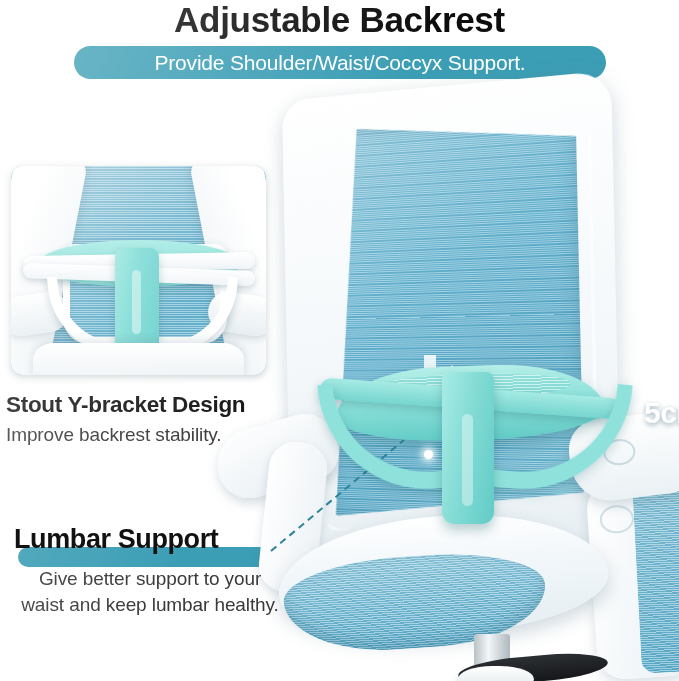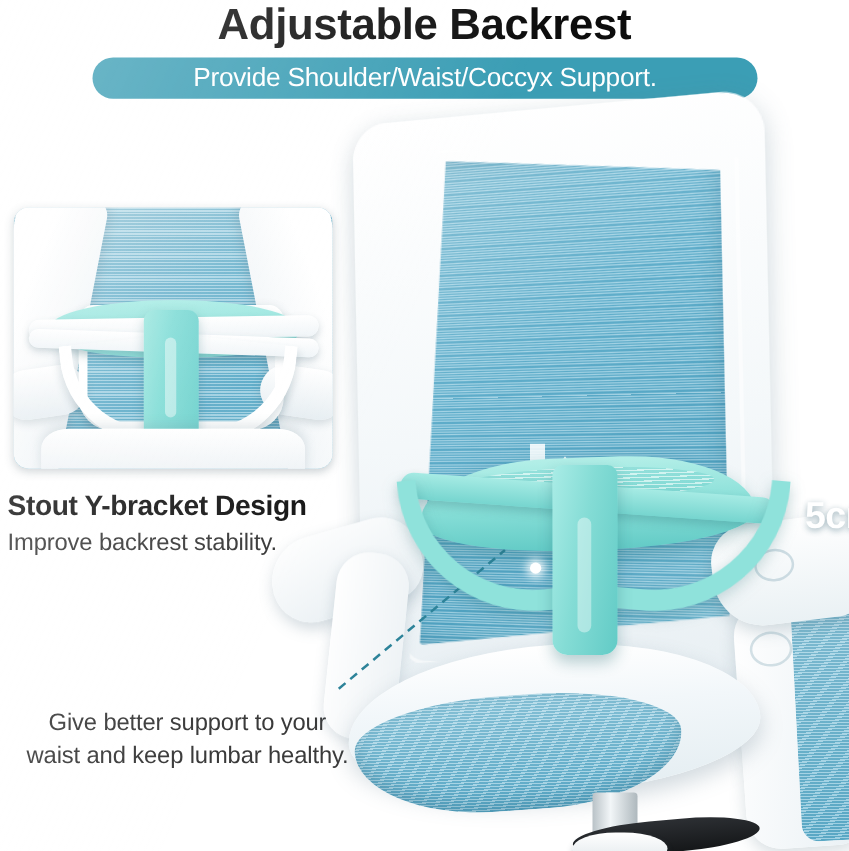--- a/index.html
+++ b/index.html
@@ -313,20 +313,24 @@
     <div class="ybar b"></div>
     <div class="wing-l"></div>
     <div class="wing-r"></div>
     <div class="tongue"></div>
     <div class="frame-b"></div>
   </div>
 
   <div class="lbl-ybracket">Stout Y-bracket Design</div>
   <div class="lbl-ybracket-sub">Improve backrest stability.</div>
 
+  <div class="lumbar-wrap">
+    <div class="lumbar-bar"></div>
+    <div class="lbl-lumbar">Lumbar Support</div>
+  </div>
   <div class="lumbar-sub">
     <div>Give better support to your</div>
     <div>waist and keep lumbar healthy.</div>
   </div>
 
   <div class="chair">
     <div class="back-frame">
       <div class="back-mesh"></div>
       <div class="back-inner-edge"></div>
     </div>

